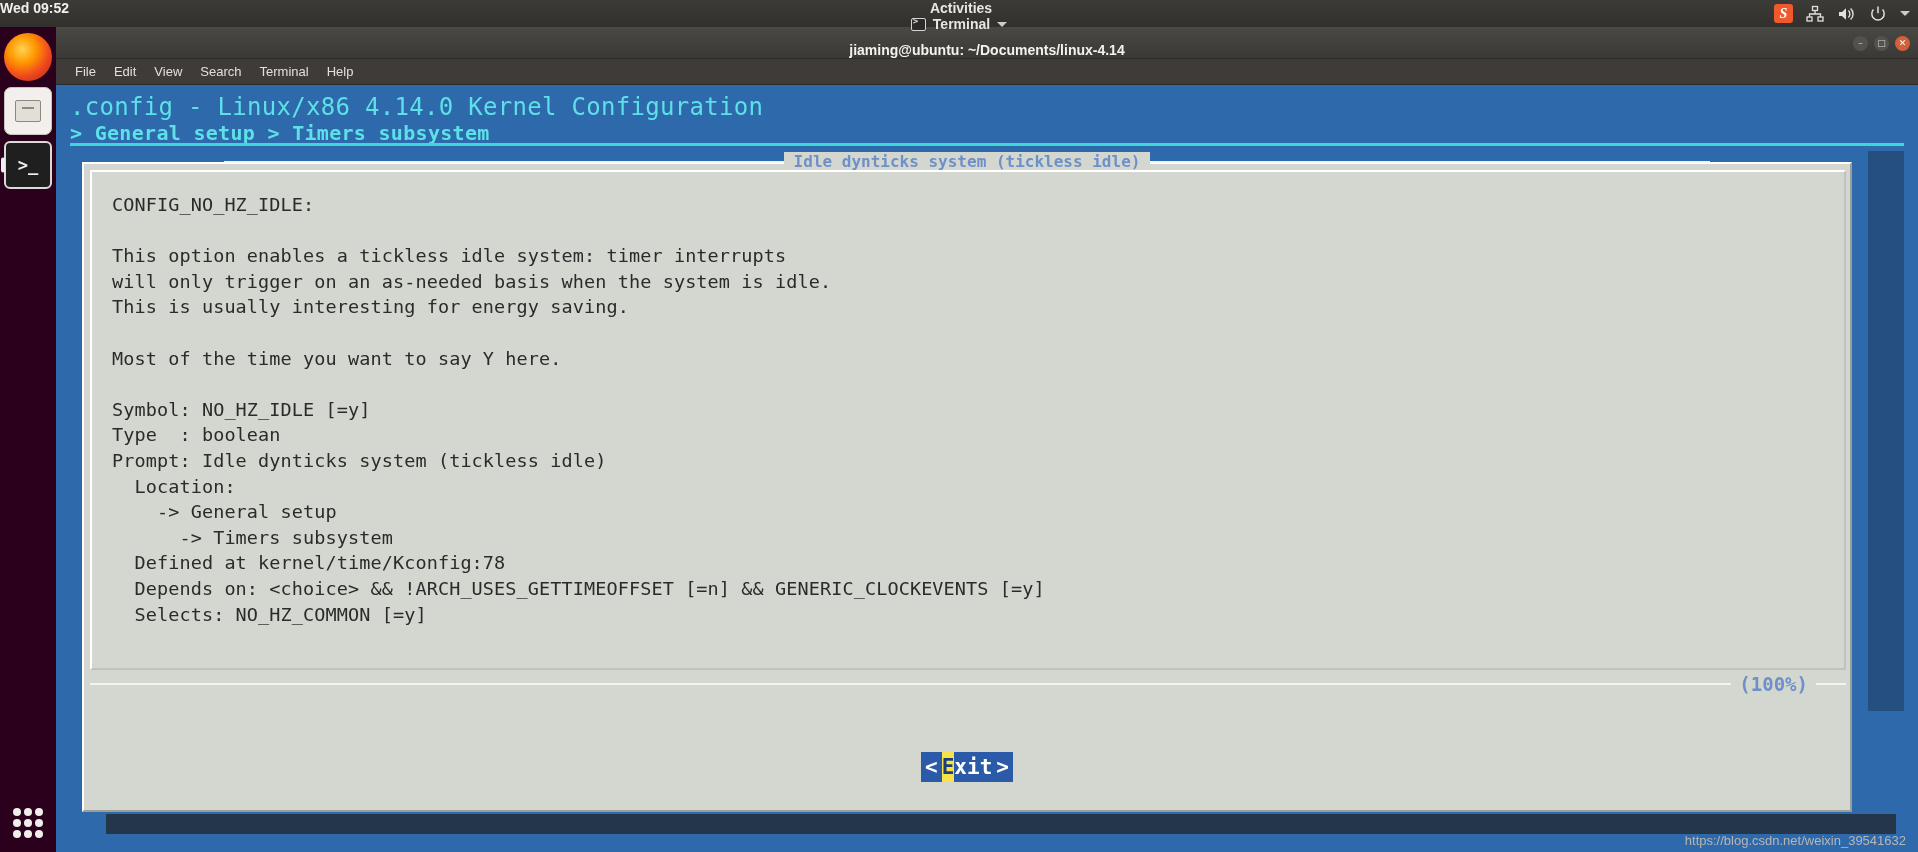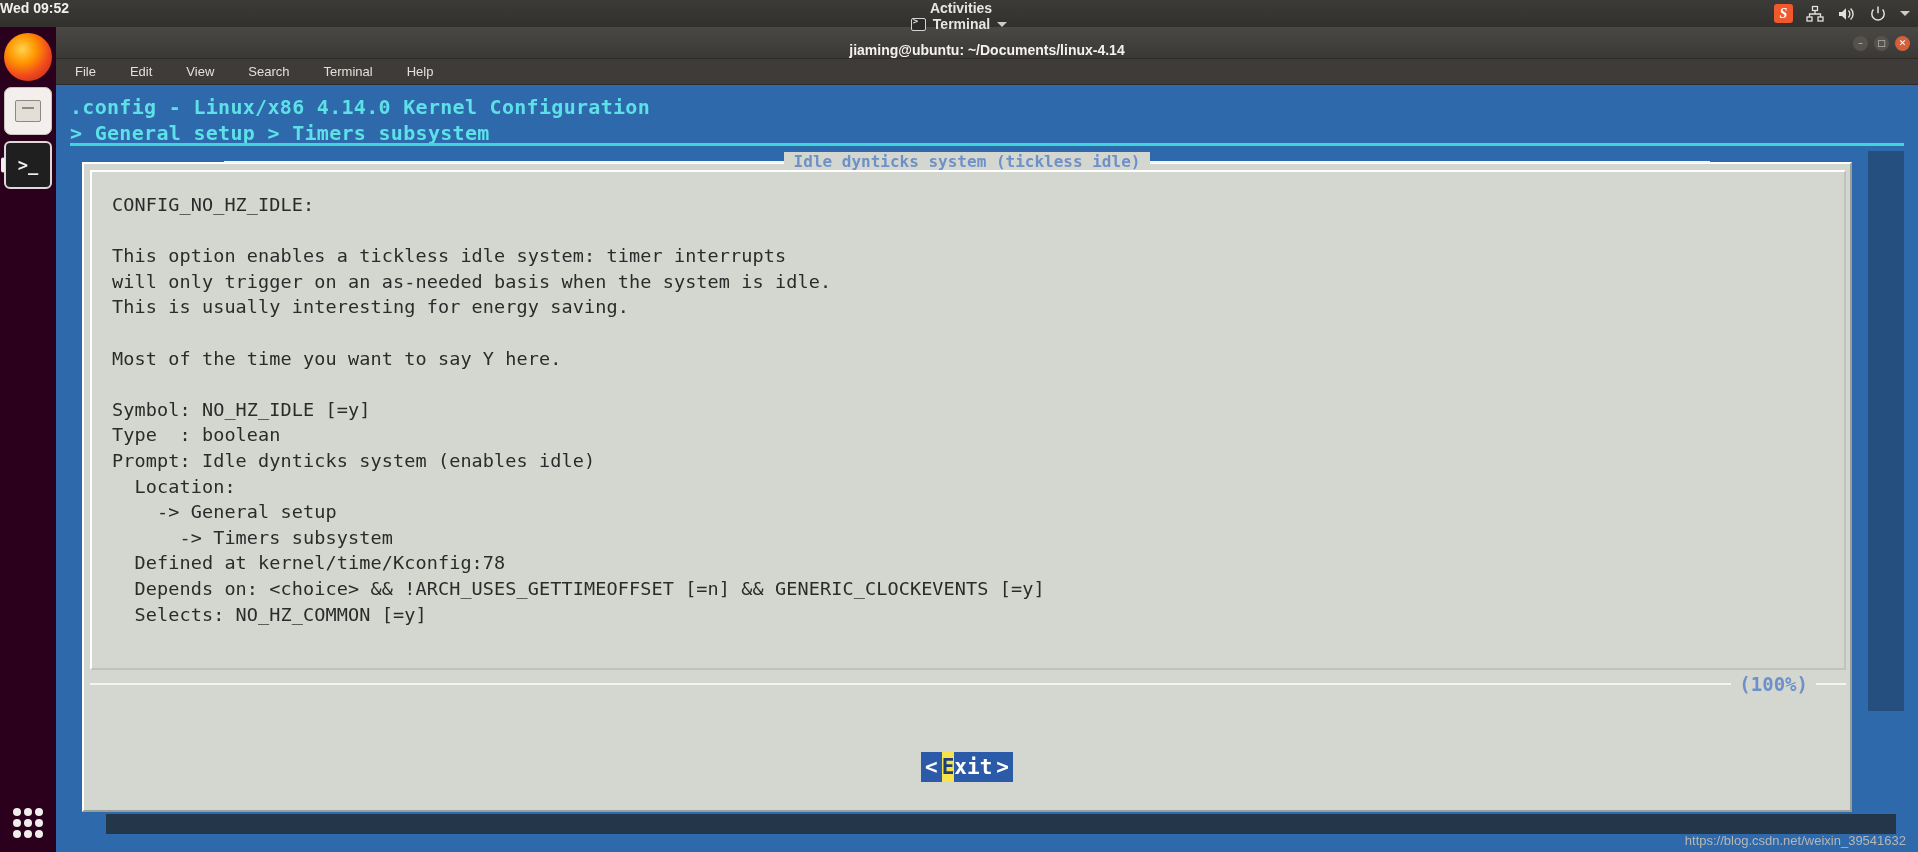--- a/index.html
+++ b/index.html
@@ -208,21 +208,21 @@
     line-height: 1;
   }
   .wb.close { background: #d4603a; color: #fff; }
 
   #menubar {
     height: 25px;
     background: #3e3b38;
     display: flex;
     align-items: center;
     padding-left: 10px;
-    gap: 16px;
+    gap: 0px;
   }
   #menubar .mi {
     color: #e3e0dc;
     font-size: 13px;
     padding: 2px 9px;
     white-space: nowrap;
   }
 
   
   #tui {
@@ -232,22 +232,22 @@
     height: 767px;
     background: #2d69ab;
     font-family: "DejaVu Sans Mono", "Liberation Mono", monospace;
     overflow: hidden;
   }
   #tui-header {
     padding: 9px 0 0 14px;
   }
   #tui-title {
     color: #5de0e6;
-    font-size: 20px;
-    font-weight: bold;
+    font-size: 24px;
+    font-weight: normal;
     letter-spacing: 0.3px;
     white-space: pre;
     line-height: 26px;
   }
   #tui-breadcrumb {
     color: #5de0e6;
     font-size: 20px;
     font-weight: bold;
     letter-spacing: 0.3px;
     white-space: pre;
@@ -521,21 +521,21 @@
         <div class="code-line">CONFIG_NO_HZ_IDLE:</div>
         <div class="code-line blank">&nbsp;</div>
         <div class="code-line">This option enables a tickless idle system: timer interrupts</div>
         <div class="code-line">will only trigger on an as-needed basis when the system is idle.</div>
         <div class="code-line">This is usually interesting for energy saving.</div>
         <div class="code-line blank">&nbsp;</div>
         <div class="code-line">Most of the time you want to say Y here.</div>
         <div class="code-line blank">&nbsp;</div>
         <div class="code-line">Symbol: NO_HZ_IDLE [=y]</div>
         <div class="code-line">Type  : boolean</div>
-        <div class="code-line">Prompt: Idle dynticks system (enables idle)</div>
+        <div class="code-line">Prompt: Idle dynticks system (tickless idle)</div>
         <div class="code-line">  Location:</div>
         <div class="code-line">    -&gt; General setup</div>
         <div class="code-line">      -&gt; Timers subsystem</div>
         <div class="code-line">  Defined at kernel/time/Kconfig:78</div>
         <div class="code-line">  Depends on: &lt;choice&gt; &amp;&amp; !ARCH_USES_GETTIMEOFFSET [=n] &amp;&amp; GENERIC_CLOCKEVENTS [=y]</div>
         <div class="code-line">  Selects: NO_HZ_COMMON [=y]</div>
       </div>
 
       <div id="percent-row">
         <div id="percent-line-a"></div>

